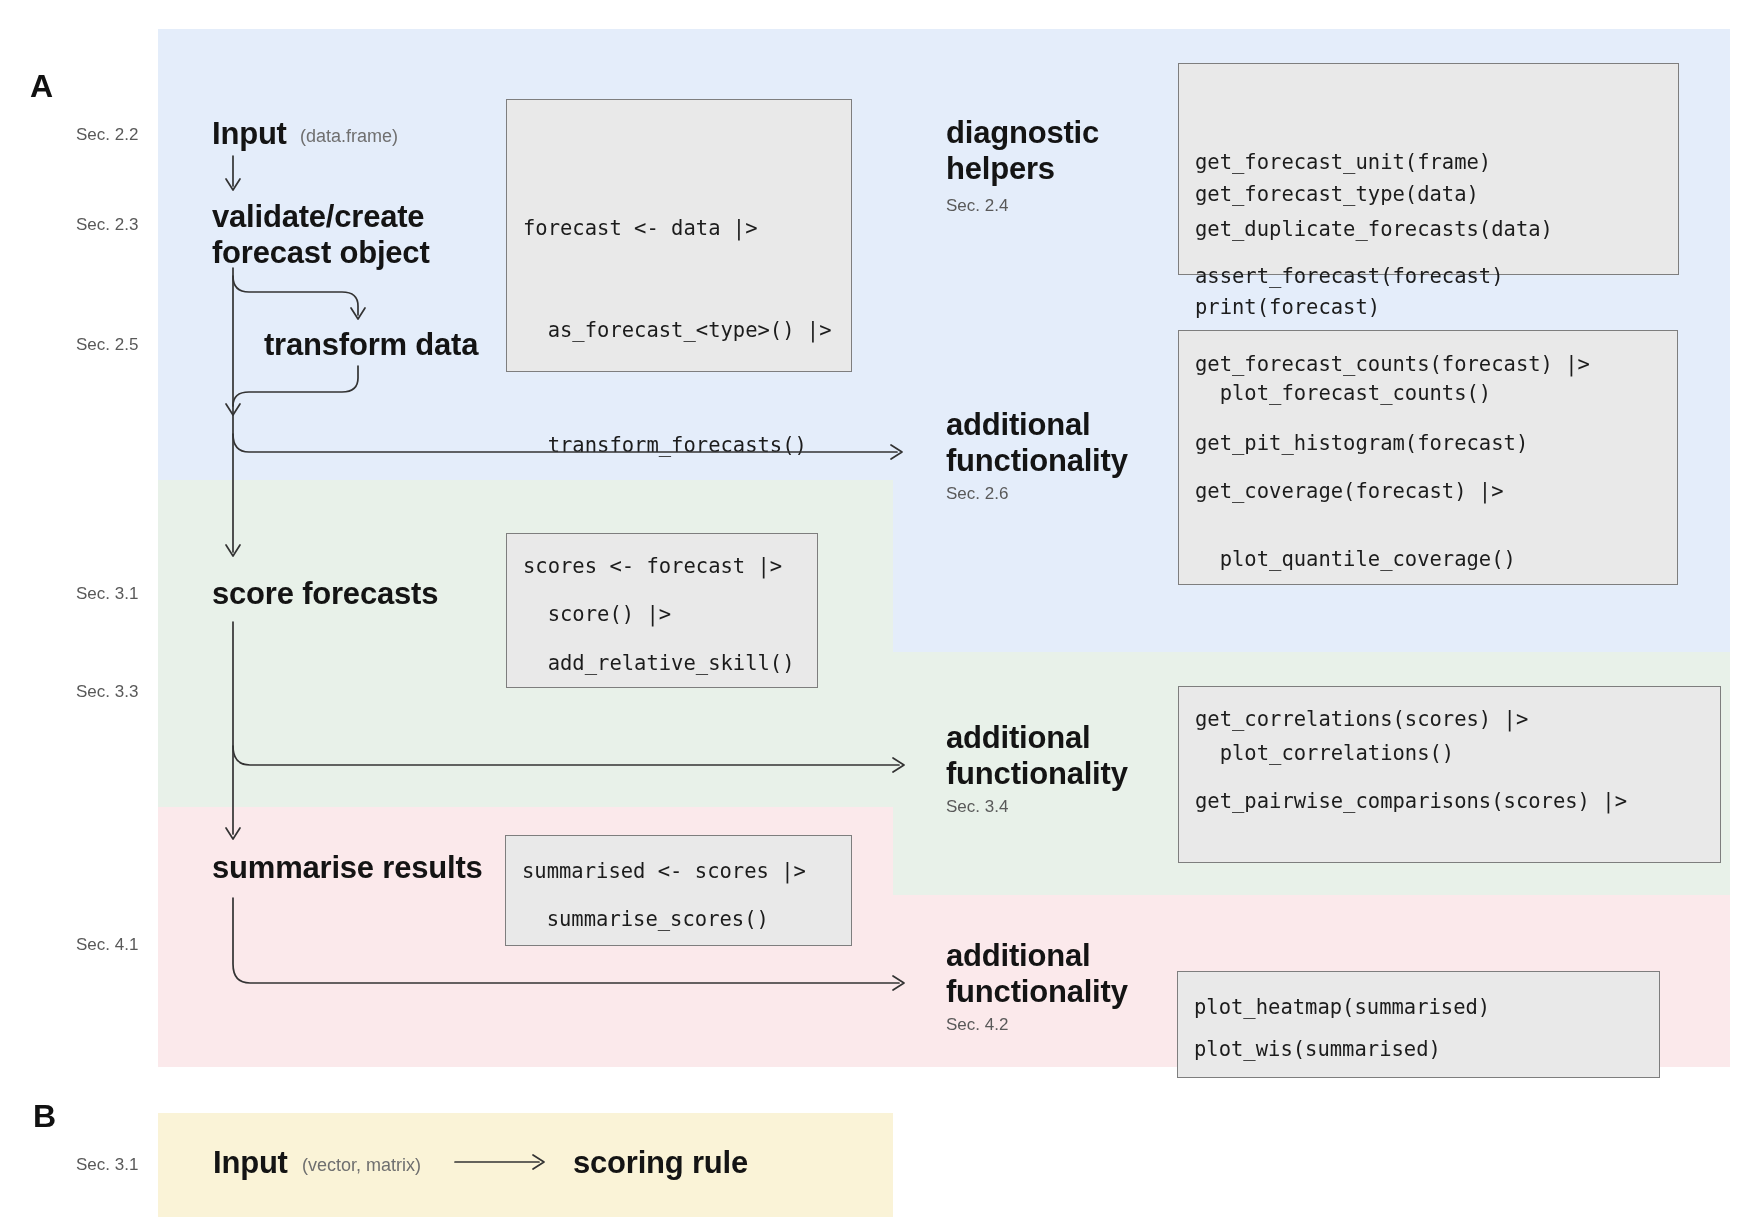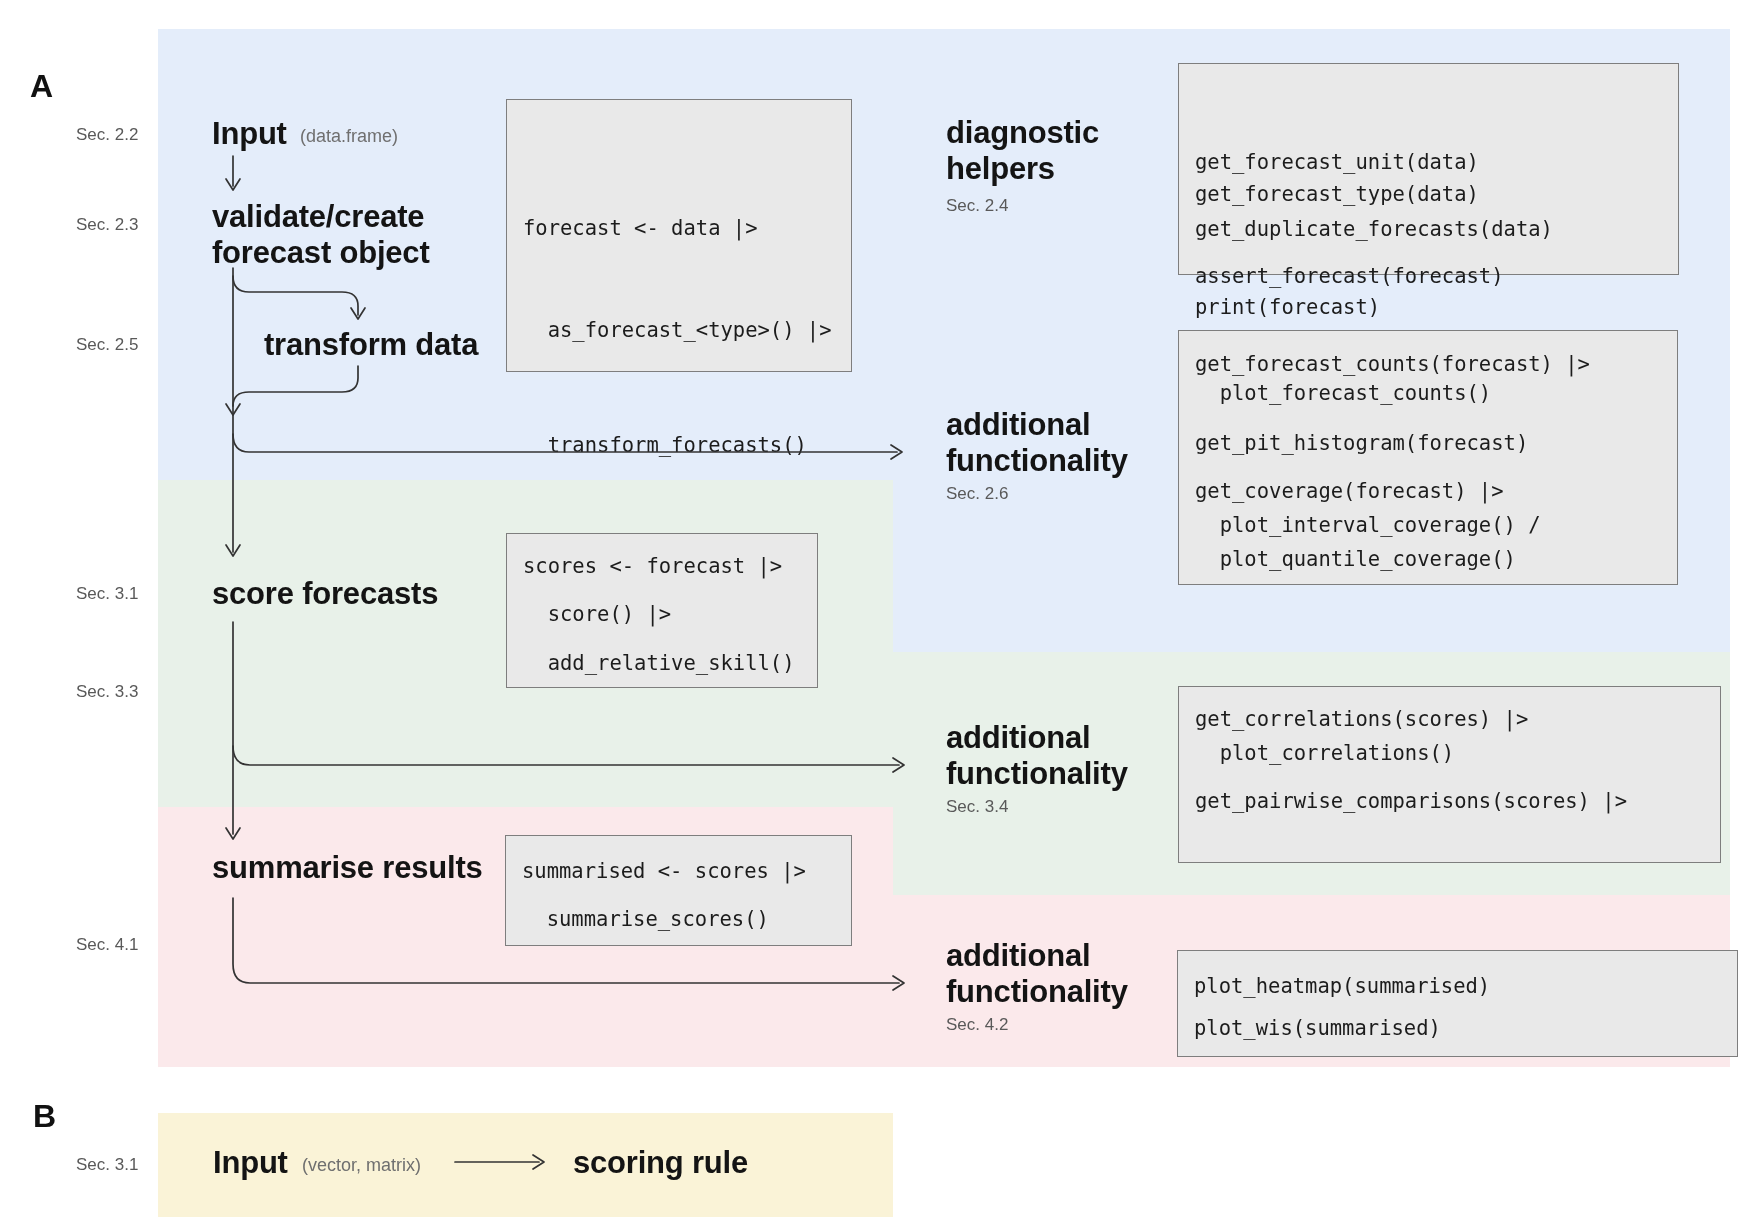--- a/index.html
+++ b/index.html
@@ -70,54 +70,53 @@
 functionality</div>
   <div class="sec-right" style="left:946px;top:1015px;">Sec. 4.2</div>
 
   <div class="code-box" style="left:506px;top:99px;width:346px;height:273px;">
     <div class="code-line" style="top:115px;">forecast &lt;- data |&gt;</div>
     <div class="code-line" style="top:217px;">  as_forecast_&lt;type&gt;() |&gt;</div>
     <div class="code-line" style="top:332px;">  transform_forecasts()</div>
   </div>
 
   <div class="code-box" style="left:1178px;top:63px;width:501px;height:212px;">
-    <div class="code-line" style="top:85px;">get_forecast_unit(data)</div>
+    <div class="code-line" style="top:85px;">get_forecast_unit(frame)</div>
     <div class="code-line" style="top:117px;">get_forecast_type(data)</div>
     <div class="code-line" style="top:152px;">get_duplicate_forecasts(data)</div>
     <div class="code-line" style="top:199px;">assert_forecast(forecast)</div>
     <div class="code-line" style="top:230px;text-align:center;">print(forecast)</div>
   </div>
 
   <div class="code-box" style="left:1178px;top:330px;width:500px;height:255px;">
     <div class="code-line" style="top:20px;">get_forecast_counts(forecast) |&gt;</div>
     <div class="code-line" style="top:49px;">  plot_forecast_counts()</div>
     <div class="code-line" style="top:99px;">get_pit_histogram(forecast)</div>
     <div class="code-line" style="top:147px;">get_coverage(forecast) |&gt;</div>
-    <div class="code-line" style="top:181px;">  plot_interval_coverage() /</div>
     <div class="code-line" style="top:215px;">  plot_quantile_coverage()</div>
   </div>
 
   <div class="code-box" style="left:506px;top:533px;width:312px;height:155px;">
     <div class="code-line" style="top:19px;">scores &lt;- forecast |&gt;</div>
     <div class="code-line" style="top:67px;">  score() |&gt;</div>
     <div class="code-line" style="top:116px;">  add_relative_skill()</div>
   </div>
 
   <div class="code-box" style="left:1178px;top:686px;width:543px;height:177px;">
     <div class="code-line" style="top:19px;">get_correlations(scores) |&gt;</div>
     <div class="code-line" style="top:53px;">  plot_correlations()</div>
     <div class="code-line" style="top:101px;">get_pairwise_comparisons(scores) |&gt;</div>
   </div>
 
   <div class="code-box" style="left:505px;top:835px;width:347px;height:111px;">
     <div class="code-line" style="top:22px;">summarised &lt;- scores |&gt;</div>
     <div class="code-line" style="top:70px;">  summarise_scores()</div>
   </div>
 
-  <div class="code-box" style="left:1177px;top:950px;width:561px;height:107px;padding-left:16px;">
+  <div class="code-box" style="left:1177px;top:971px;width:483px;height:107px;padding-left:16px;">
     <div class="code-line" style="top:22px;">plot_heatmap(summarised)</div>
     <div class="code-line" style="top:64px;">plot_wis(summarised)</div>
   </div>
 
   <div class="heading" style="left:213px;top:1145px;">Input</div>
   <div class="annotation" style="left:302px;top:1155px;">(vector, matrix)</div>
   <div class="heading" style="left:573px;top:1145px;">scoring rule</div>
 
   <svg class="flow-overlay" width="1742" height="1230" viewBox="0 0 1742 1230">
 

